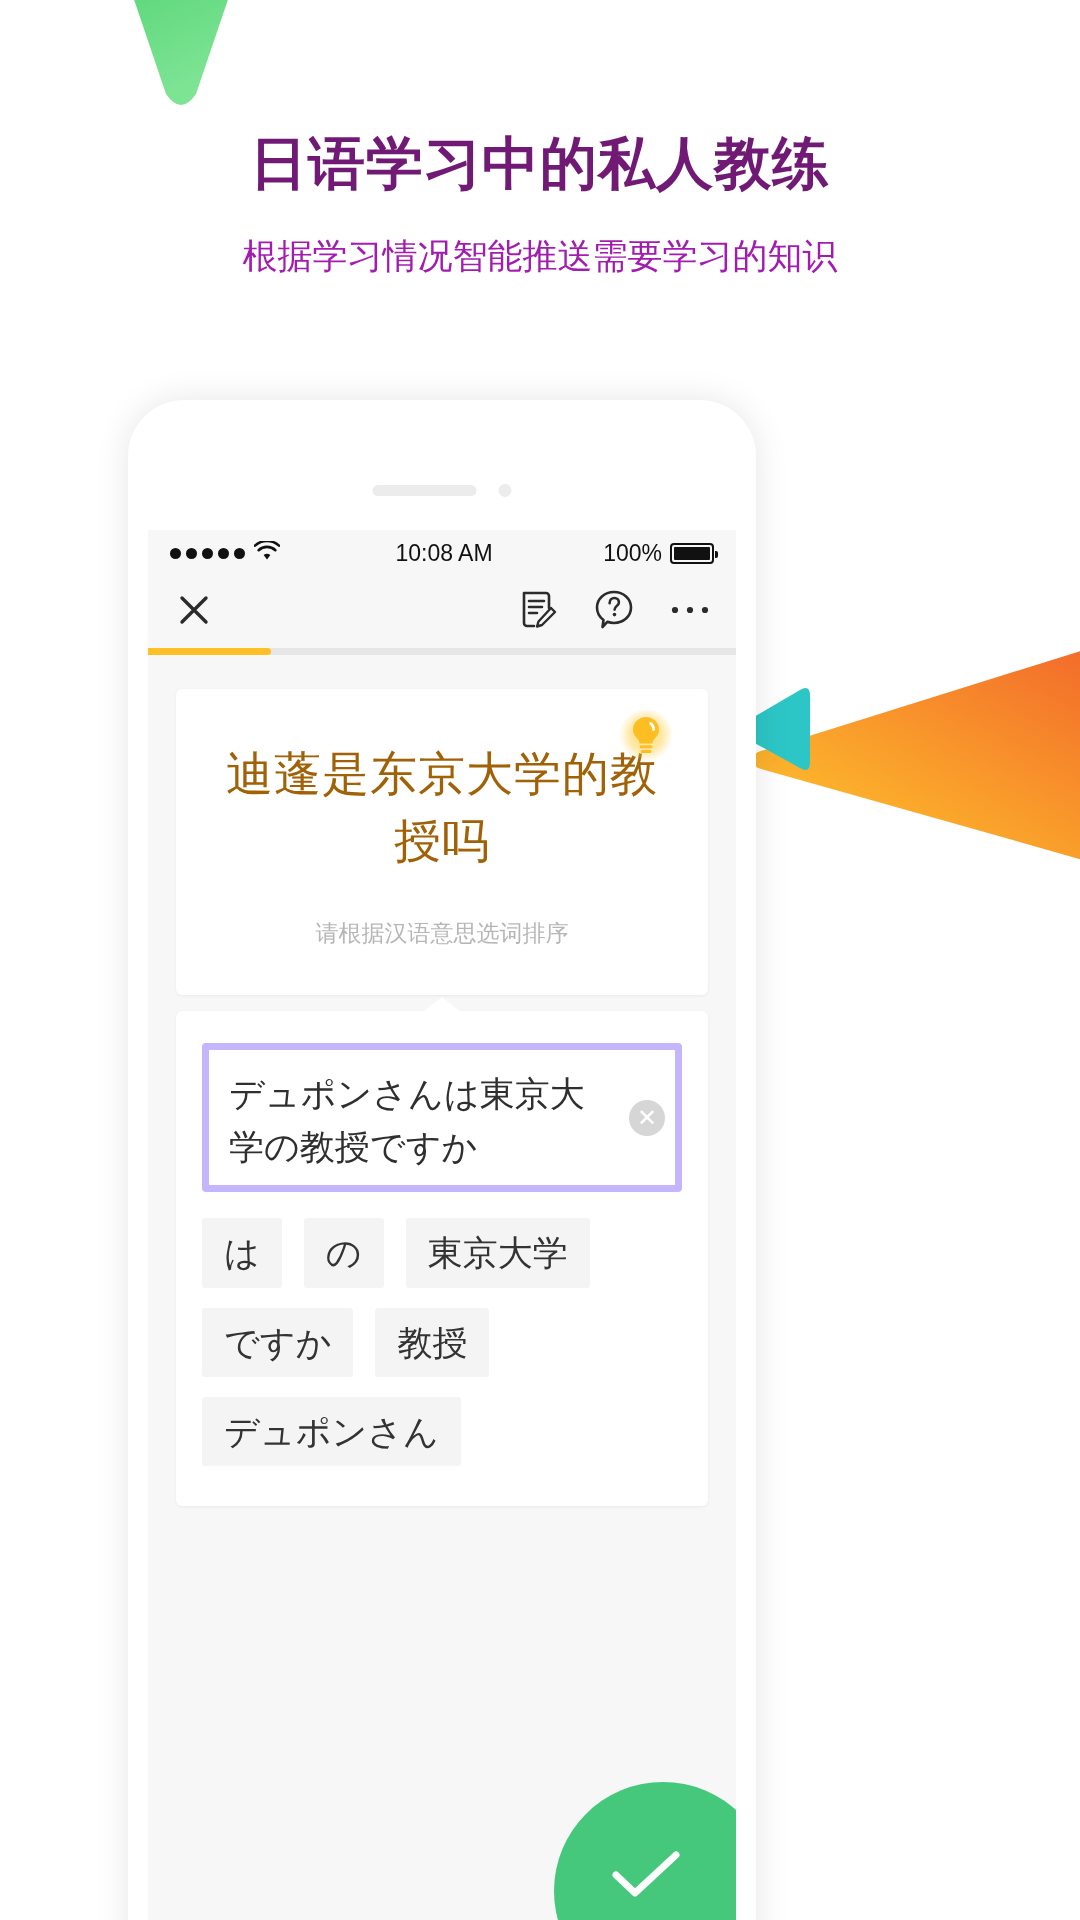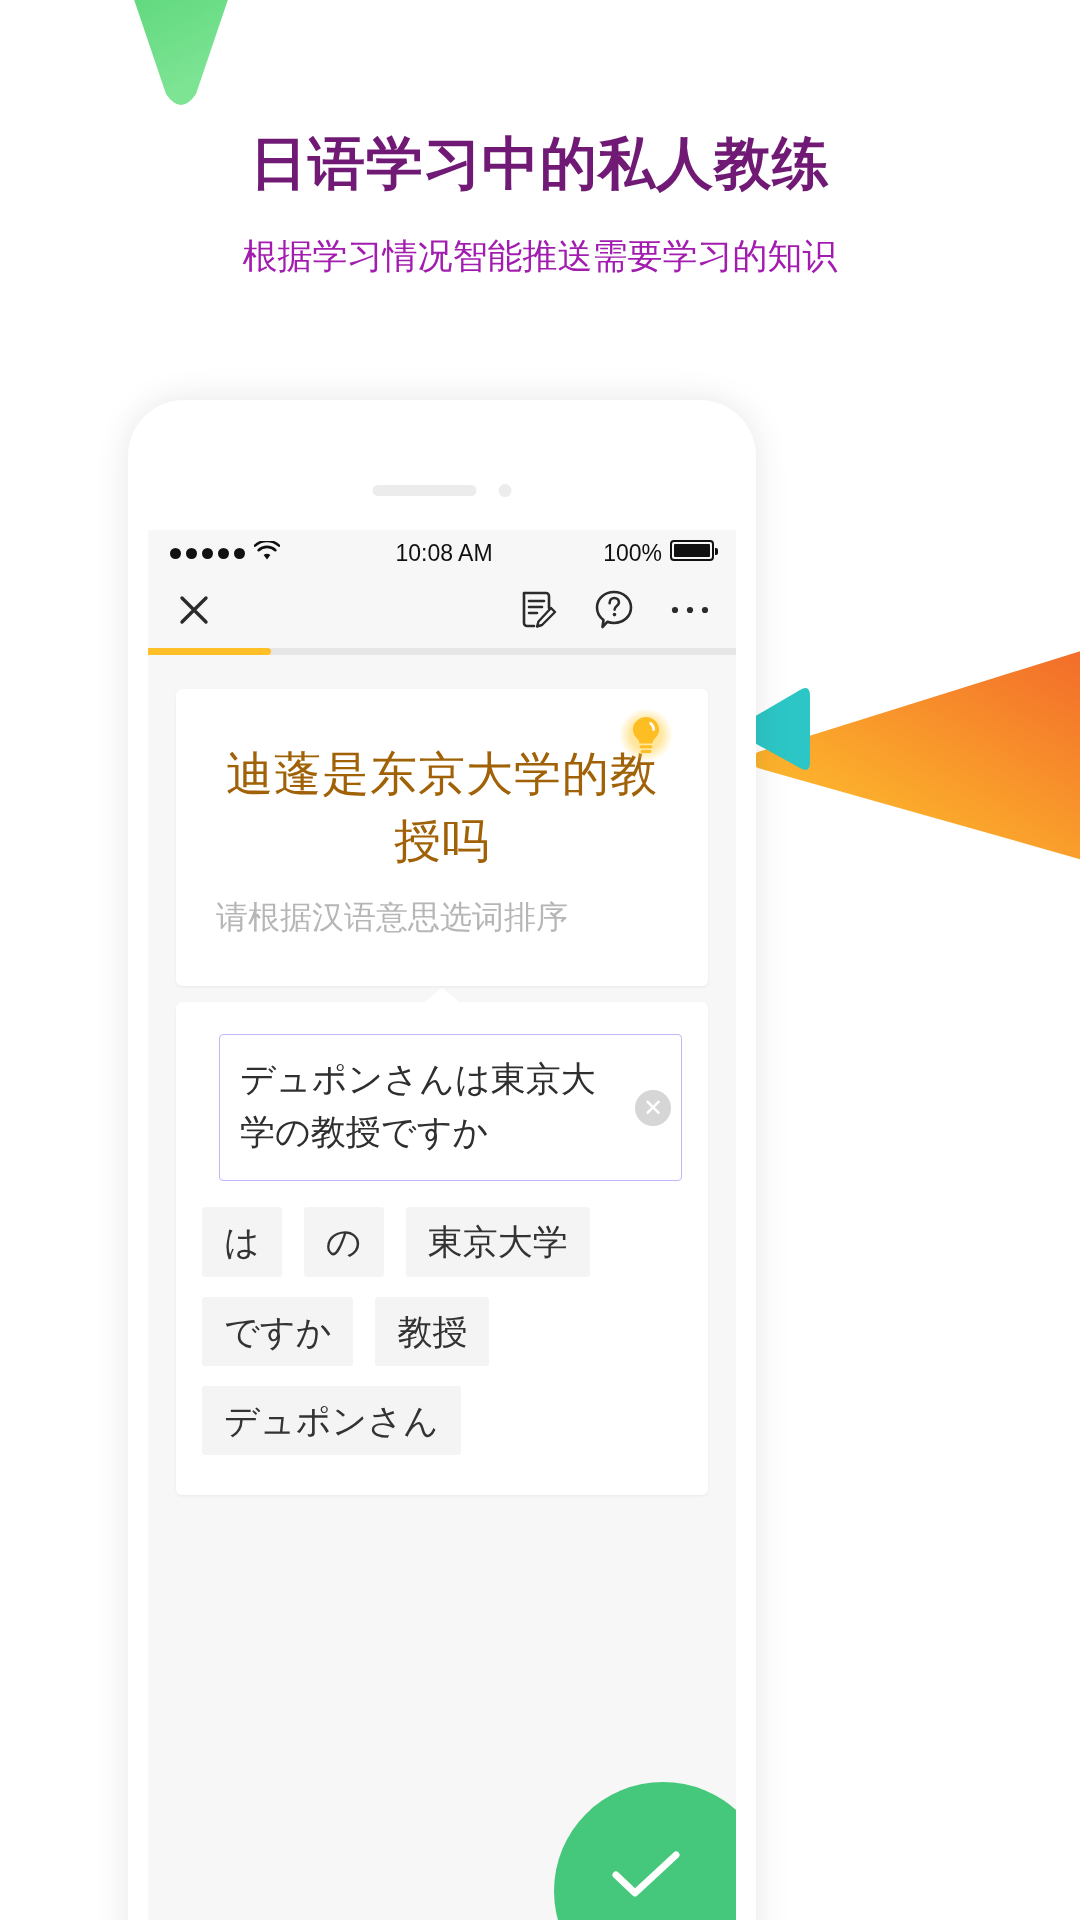--- a/index.html
+++ b/index.html
@@ -105,21 +105,21 @@
   .sb-dots { display:flex; gap:5px; }
   .sb-dots i { width:11px; height:11px; background:#111; border-radius:50%; display:block; }
   .sb-time {
     position:absolute; left:4px; right:0;
     text-align:center;
     font-size:23px;
     pointer-events:none;
   }
   .sb-right {
     margin-left:auto;
-    display:flex; gap:8px;
+    display:flex; align-items:center; gap:8px;
     font-size:23px;
   }
   .batt {
     width:44px; height:21px;
     border:2px solid #111;
     border-radius:4px;
     position:relative;
     padding:2px;
   }
   .batt::after {
@@ -171,22 +171,23 @@
     width:56px; height:56px;
   }
   .qtext {
     text-align:center;
     font-size:47px;
     color:#a16207;
     line-height:1.42;
     letter-spacing:1px;
   }
   .qhint {
-    margin-top:22px;
-    font-size:32px;
+    margin-top:44px;
+    text-align:center;
+    font-size:23px;
     color:#b6b6b6;
   }
 
   
   .apanel {
     margin:16px 28px 0 28px;
     background:#ffffff;
     border-radius:6px;
     padding:32px 26px 40px 26px;
     position:relative;
@@ -196,29 +197,28 @@
     content:"";
     position:absolute;
     top:-14px; left:50%;
     transform:translateX(-50%);
     width:0; height:0;
     border-left:19px solid transparent;
     border-right:19px solid transparent;
     border-bottom:15px solid #ffffff;
   }
   .answerbox {
-    border:1px solid #c4b5fd;
+    border:7px solid #c4b5fd;
     border-radius:4px;
     min-height:128px;
-    padding:18px 60px 22px 20px;
+    padding:18px 60px 12px 20px;
     position:relative;
     font-size:35px;
     color:#2f2f2f;
     line-height:1.5;
-    margin-left:17px;
   }
   .clear-btn {
     position:absolute;
     right:10px; top:50%;
     transform:translateY(-50%);
     width:36px; height:36px;
     border-radius:50%;
     background:#d6d6d6;
     color:#ffffff;
     display:flex; align-items:center; justify-content:center;

